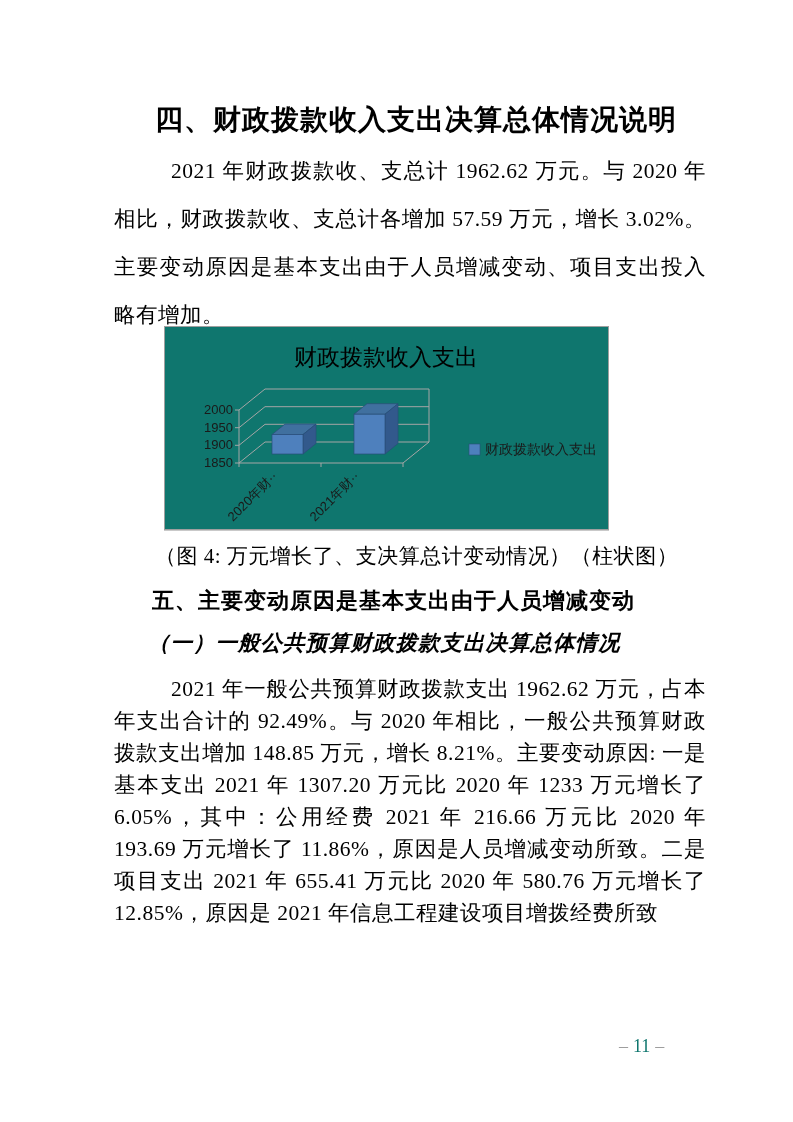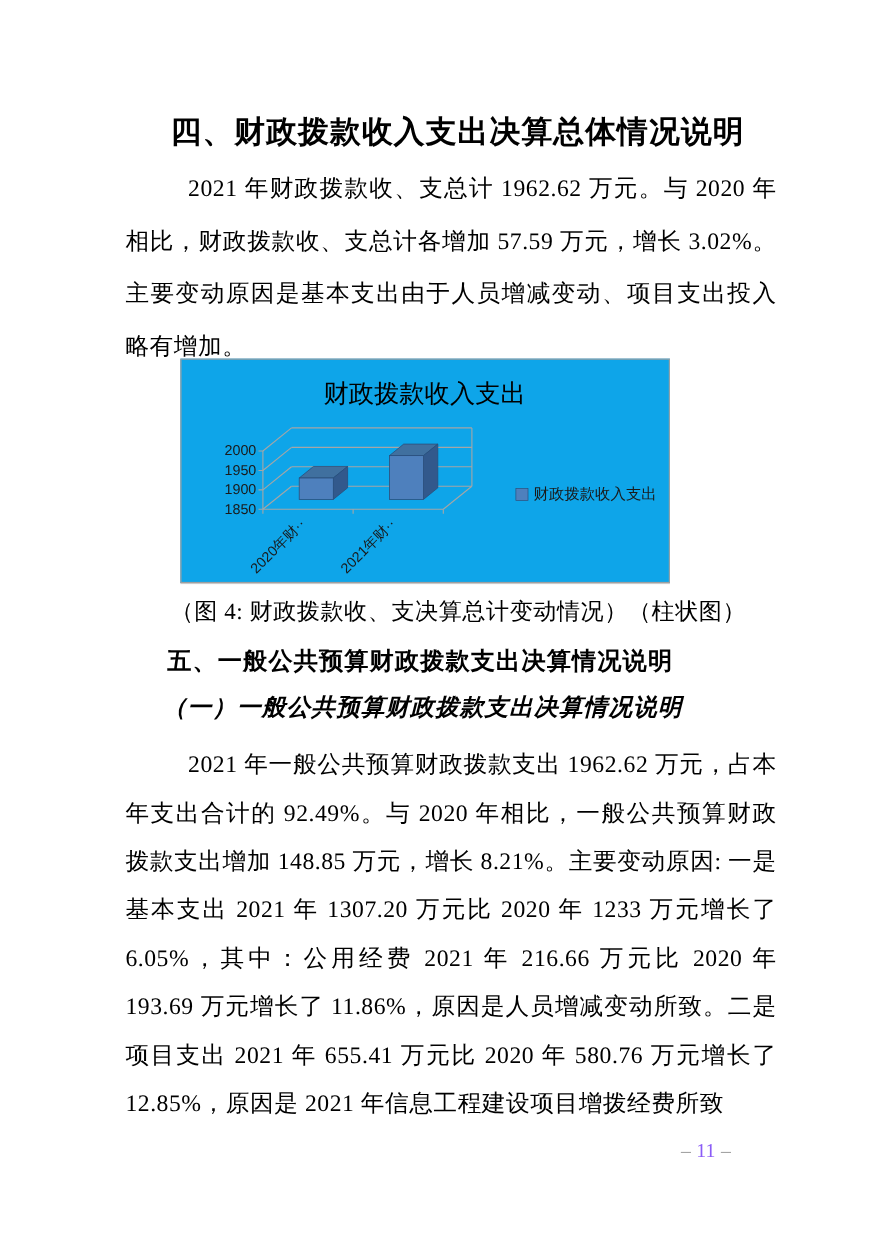--- a/index.html
+++ b/index.html
@@ -25,28 +25,28 @@
   .body-para {
     left: 100px; width: 592px;
     font-size: 21.5px;
     text-align: justify;
     text-align-last: left;
     text-indent: 57px;
     letter-spacing: 0.5px;
     margin: 14px;
   }
   #para-s4 { top: 133px; line-height: 48px; }
-  #para-s5 { top: 659px; line-height: 44px; }
+  #para-s5 { top: 659px; line-height: 32px; }
 
   .chart-box {
     left: 164px; top: 326px;
     width: 443px; height: 202px;
     border: 1px solid #9f9f9f;
     box-shadow: 0 1px 0 #c9c9c9;
-    background: #0ea5e9;
+    background: #0f766e;
     box-sizing: content-box;
   }
   .chart-box svg { display: block; }
 
   .fig-caption {
     left: 100px; top: 542px; width: 592px;
     padding-left: 55px;
     font-size: 21px;
     letter-spacing: 0.5px;
     box-sizing: border-box;
@@ -64,21 +64,21 @@
     font-size: 21.5px; letter-spacing: 1px;
     box-sizing: border-box;
   }
 
   .page-footer {
     left: 614px; top: 1036px;
     font-size: 18px;
     white-space: nowrap;
   }
   .page-footer .dash { color: #9a9a9a; padding: 0 5px; }
-  .page-footer .num { color: #8b5cf6; }
+  .page-footer .num { color: #0f766e; }
 
   text { user-select: none; }
   .ytick-label, .xtick-label {
     font-family: "Liberation Sans", "DejaVu Sans", sans-serif;
     font-size: 13px; fill: #1a1a1a;
   }
   .chart-title-text {
     font-family: "Liberation Serif", "DejaVu Serif", serif;
     font-size: 23px; fill: #000;
   }
@@ -139,23 +139,23 @@
     <text class="xtick-label" x="113" y="150" text-anchor="end" transform="rotate(-45 113 150)">2020年财··</text>
     <text class="xtick-label" x="195" y="150" text-anchor="end" transform="rotate(-45 195 150)">2021年财··</text>
 
     <g>
       <rect x="304" y="117" width="11" height="11" fill="#4e80bd" stroke="#2a4d79" stroke-width="0.6"></rect>
       <text class="legend-text" x="320" y="127">财政拨款收入支出</text>
     </g>
   </svg>
 </div>
 
-<div class="abs fig-caption">（图 4: 财政拨款收、支决算总计变动情况）（柱状图）</div>
+<div class="abs fig-caption">（图 4: 万元增长了、支决算总计变动情况）（柱状图）</div>
 
-<div class="abs h-main2">五、一般公共预算财政拨款支出决算情况说明</div>
+<div class="abs h-main2">五、主要变动原因是基本支出由于人员增减变动</div>
 
-<div class="abs h-sub">（一）一般公共预算财政拨款支出决算情况说明</div>
+<div class="abs h-sub">（一）一般公共预算财政拨款支出决算总体情况</div>
 
 <p class="abs body-para" id="para-s5">2021 年一般公共预算财政拨款支出 1962.62 万元，占本年支出合计的 92.49%。与 2020 年相比，一般公共预算财政拨款支出增加 148.85 万元，增长 8.21%。主要变动原因: 一是基本支出 2021 年 1307.20 万元比 2020 年 1233 万元增长了 6.05%，其中：公用经费 2021 年 216.66 万元比 2020 年 193.69 万元增长了 11.86%，原因是人员增减变动所致。二是项目支出 2021 年 655.41 万元比 2020 年 580.76 万元增长了 12.85%，原因是 2021 年信息工程建设项目增拨经费所致</p>
 
 <div class="abs page-footer">
   <span class="dash">–</span><span class="num">11</span><span class="dash">–</span>
 </div>
 
 </body></html>

